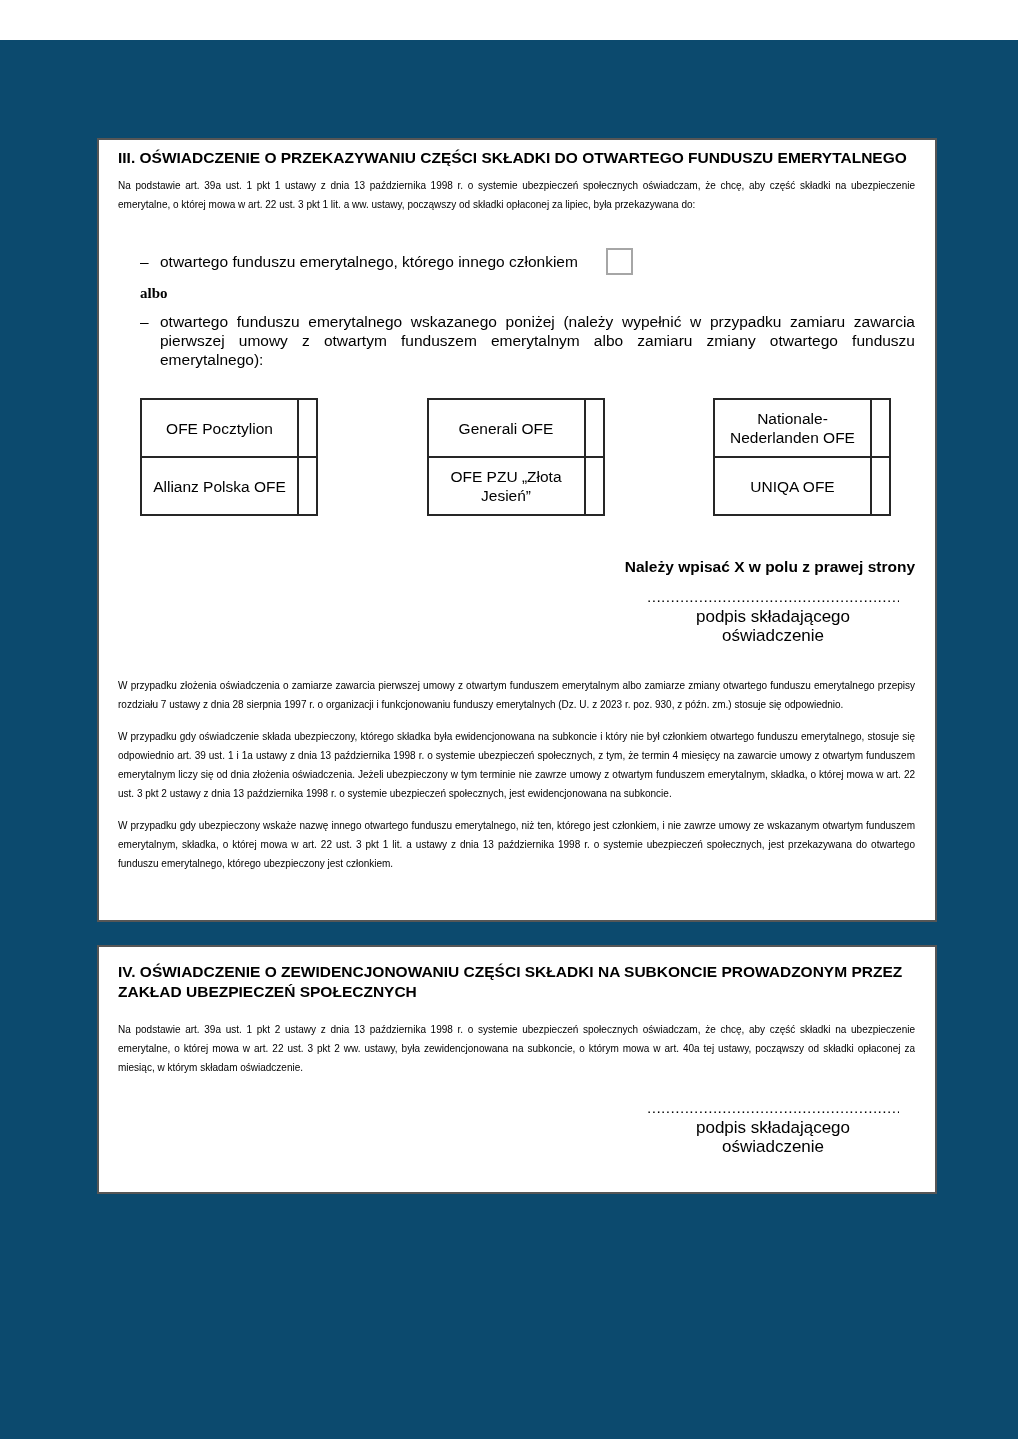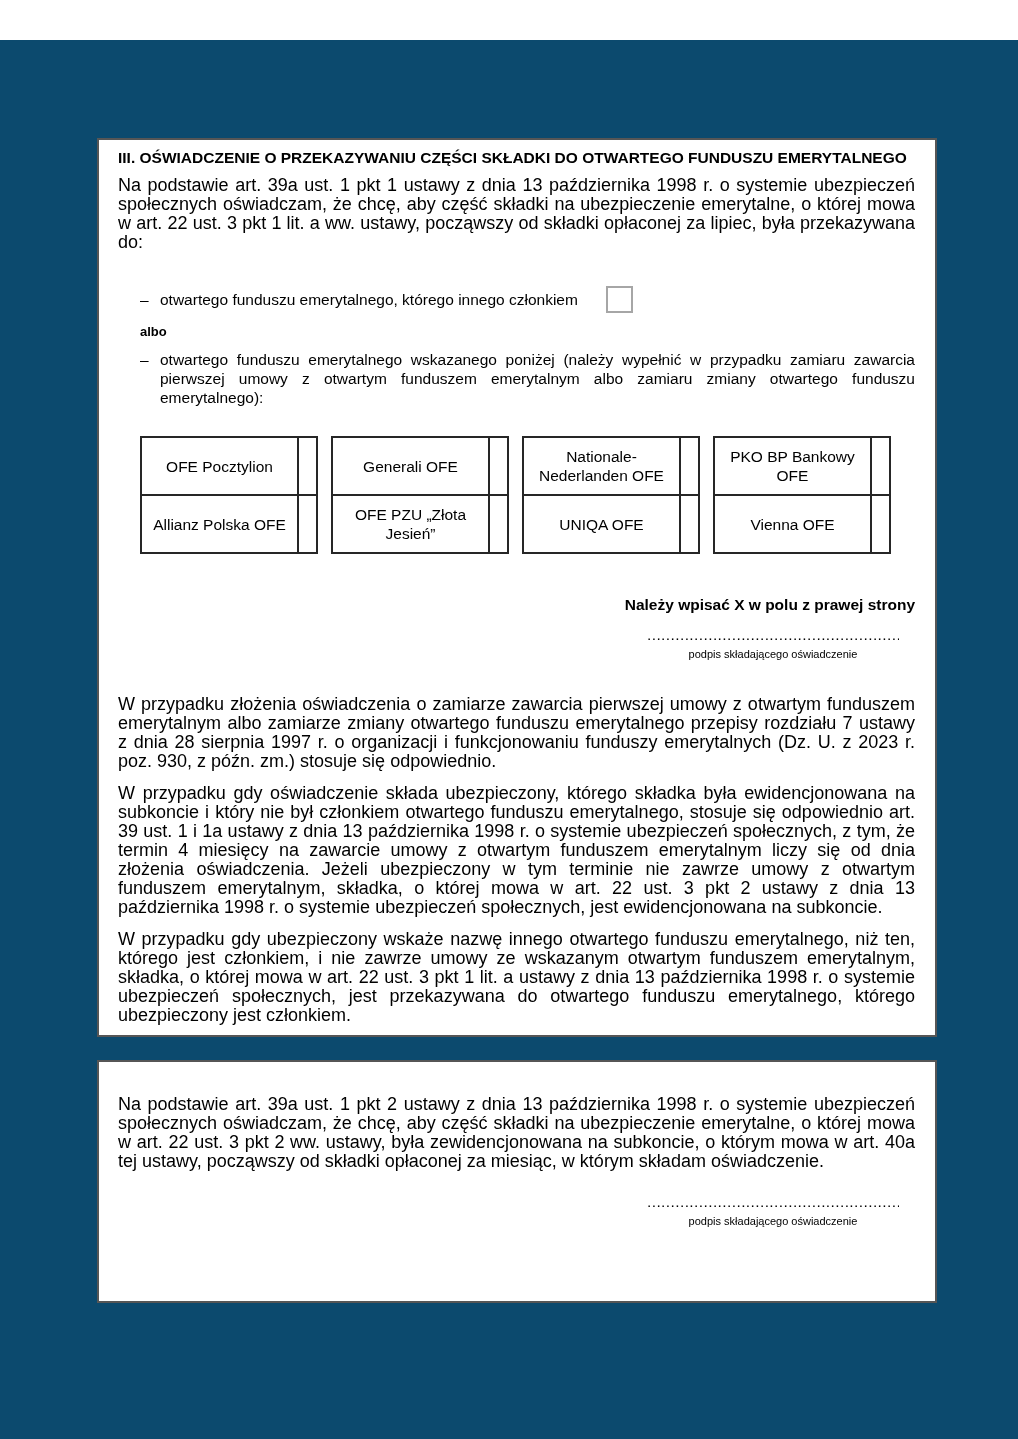--- a/index.html
+++ b/index.html
@@ -28,44 +28,45 @@
   .box3 { padding: 8px 20px 10px 19px; min-height: 784px; }
   .box4 { margin-top: 23px; padding: 15px 20px 36px 19px; min-height: 243px; }
 
   .sec-title {
     margin: 0;
     font-size: 15.5px;
     line-height: 20px;
     font-weight: bold;
   }
   .body-text {
-    font-size: 18px;
+    font-size: 10px;
     line-height: 19px;
     text-align: justify;
     margin: 0;
   }
   .intro { margin-top: 8px; }
 
   .option-row {
     display: flex;
     align-items: flex-start;
     margin-left: 22px;
     font-size: 15.5px;
     line-height: 19px;
   }
   .option-row .dash { flex: none; width: 20px; }
   .option-row .opt-text { flex: 1; }
   .option-row.first { margin-top: 34px; align-items: center; }
   .option-row.first .opt-text { flex: none; }
   .albo {
     margin-left: 22px;
     margin-top: 9px;
-    font-size: 13px;
+    font-size: 15px;
     line-height: 19px;
     font-weight: bold;
+    font-family: Liberation Serif, serif;
   }
   .option-row.second { margin-top: 9px; }
   .option-row.second .opt-text { text-align: justify; }
 
   .member-checkbox {
     display: inline-block;
     width: 27px;
     height: 27px;
     box-sizing: border-box;
     border: 2px solid #a6a6a6;
@@ -124,21 +125,21 @@
   .sig4 { margin-top: 22px; }
   .sig-dots {
     font-size: 15.5px;
     line-height: 17px;
     letter-spacing: 0.4px;
     white-space: nowrap;
     overflow: hidden;
   }
   .sig-label {
     margin-top: 2px;
-    font-size: 11px;
+    font-size: 17px;
     line-height: 19px;
   }
 
   .note1 { margin-top: 31px; }
   .note2 { margin-top: 13px; }
   .note3 { margin-top: 13px; }
 
   .box4 .sec-title { line-height: 20px; }
   .box4 .body-text { margin-top: 18px; }
 </style>
@@ -189,45 +190,36 @@
       <div class="fund-block">
         <div class="fund-row">
           <div class="fund-name">Nationale-Nederlanden OFE</div>
           <div class="fund-check"></div>
         </div>
         <div class="fund-row">
           <div class="fund-name">UNIQA OFE</div>
           <div class="fund-check"></div>
         </div>
       </div>
-      <div class="fund-block">
-        <div class="fund-row">
-          <div class="fund-name">PKO BP Bankowy OFE</div>
-          <div class="fund-check"></div>
-        </div>
-        <div class="fund-row">
-          <div class="fund-name">Vienna OFE</div>
-          <div class="fund-check"></div>
-        </div>
-      </div>
     </div>
 
     <div class="instruction">Należy wpisać X w polu z prawej strony</div>
 
     <div class="sig sig3">
       <div class="sig-dots">........................................................</div>
       <div class="sig-label">podpis składającego oświadczenie</div>
     </div>
 
     <p class="body-text note1">W przypadku złożenia oświadczenia o zamiarze zawarcia pierwszej umowy z otwartym funduszem emerytalnym albo zamiarze zmiany otwartego funduszu emerytalnego przepisy rozdziału 7 ustawy z dnia 28 sierpnia 1997 r. o organizacji i funkcjonowaniu funduszy emerytalnych (Dz. U. z 2023 r. poz. 930, z późn. zm.) stosuje się odpowiednio.</p>
     <p class="body-text note2">W przypadku gdy oświadczenie składa ubezpieczony, którego składka była ewidencjonowana na subkoncie i który nie był członkiem otwartego funduszu emerytalnego, stosuje się odpowiednio art. 39 ust. 1 i 1a ustawy z dnia 13 października 1998 r. o systemie ubezpieczeń społecznych, z tym, że termin 4 miesięcy na zawarcie umowy z otwartym funduszem emerytalnym liczy się od dnia złożenia oświadczenia. Jeżeli ubezpieczony w tym terminie nie zawrze umowy z otwartym funduszem emerytalnym, składka, o której mowa w art. 22 ust. 3 pkt 2 ustawy z dnia 13 października 1998 r. o systemie ubezpieczeń społecznych, jest ewidencjonowana na subkoncie.</p>
     <p class="body-text note3">W przypadku gdy ubezpieczony wskaże nazwę innego otwartego funduszu emerytalnego, niż ten, którego jest członkiem, i nie zawrze umowy ze wskazanym otwartym funduszem emerytalnym, składka, o której mowa w art. 22 ust. 3 pkt 1 lit. a ustawy z dnia 13 października 1998 r. o systemie ubezpieczeń społecznych, jest przekazywana do otwartego funduszu emerytalnego, którego ubezpieczony jest członkiem.</p>
   </section>
 
   <section class="box box4">
+    <h2 class="sec-title">IV. OŚWIADCZENIE O ZEWIDENCJONOWANIU CZĘŚCI SKŁADKI NA SUBKONCIE PROWADZONYM PRZEZ ZAKŁAD UBEZPIECZEŃ SPOŁECZNYCH</h2>
 
     <p class="body-text">Na podstawie art. 39a ust. 1 pkt 2 ustawy z dnia 13 października 1998 r. o systemie ubezpieczeń społecznych oświadczam, że chcę, aby część składki na ubezpieczenie emerytalne, o której mowa w art. 22 ust. 3 pkt 2 ww. ustawy, była zewidencjonowana na subkoncie, o którym mowa w art. 40a tej ustawy, począwszy od składki opłaconej za miesiąc, w którym składam oświadczenie.</p>
 
     <div class="sig sig4">
       <div class="sig-dots">........................................................</div>
       <div class="sig-label">podpis składającego oświadczenie</div>
     </div>
   </section>
 
 </div>

